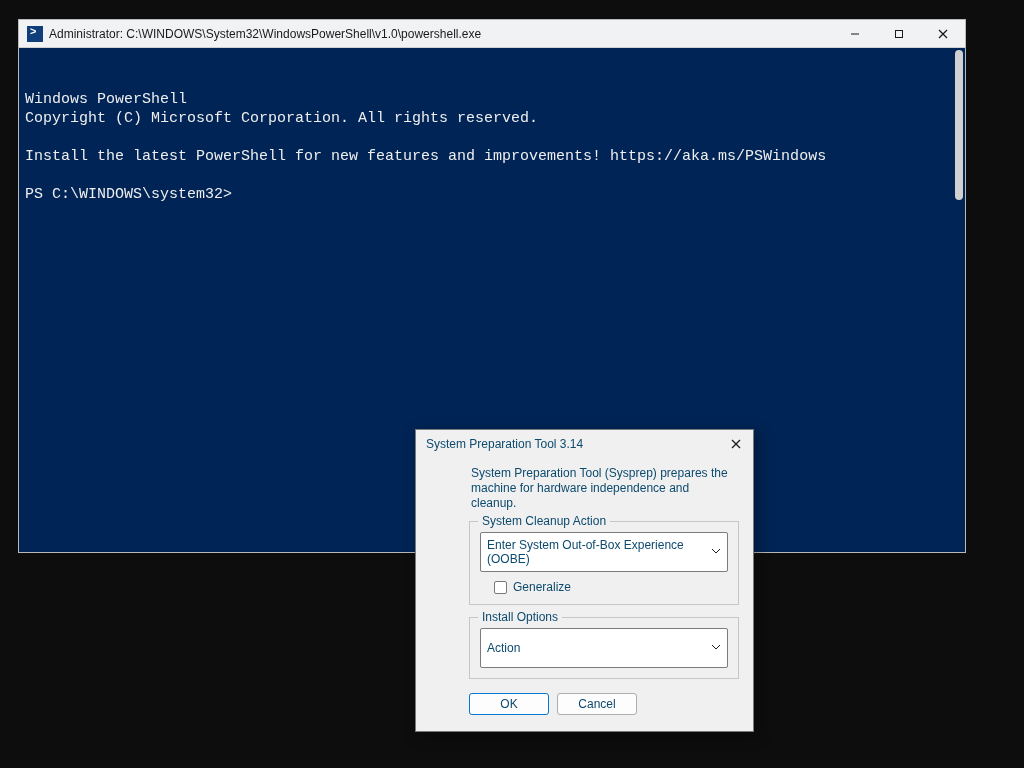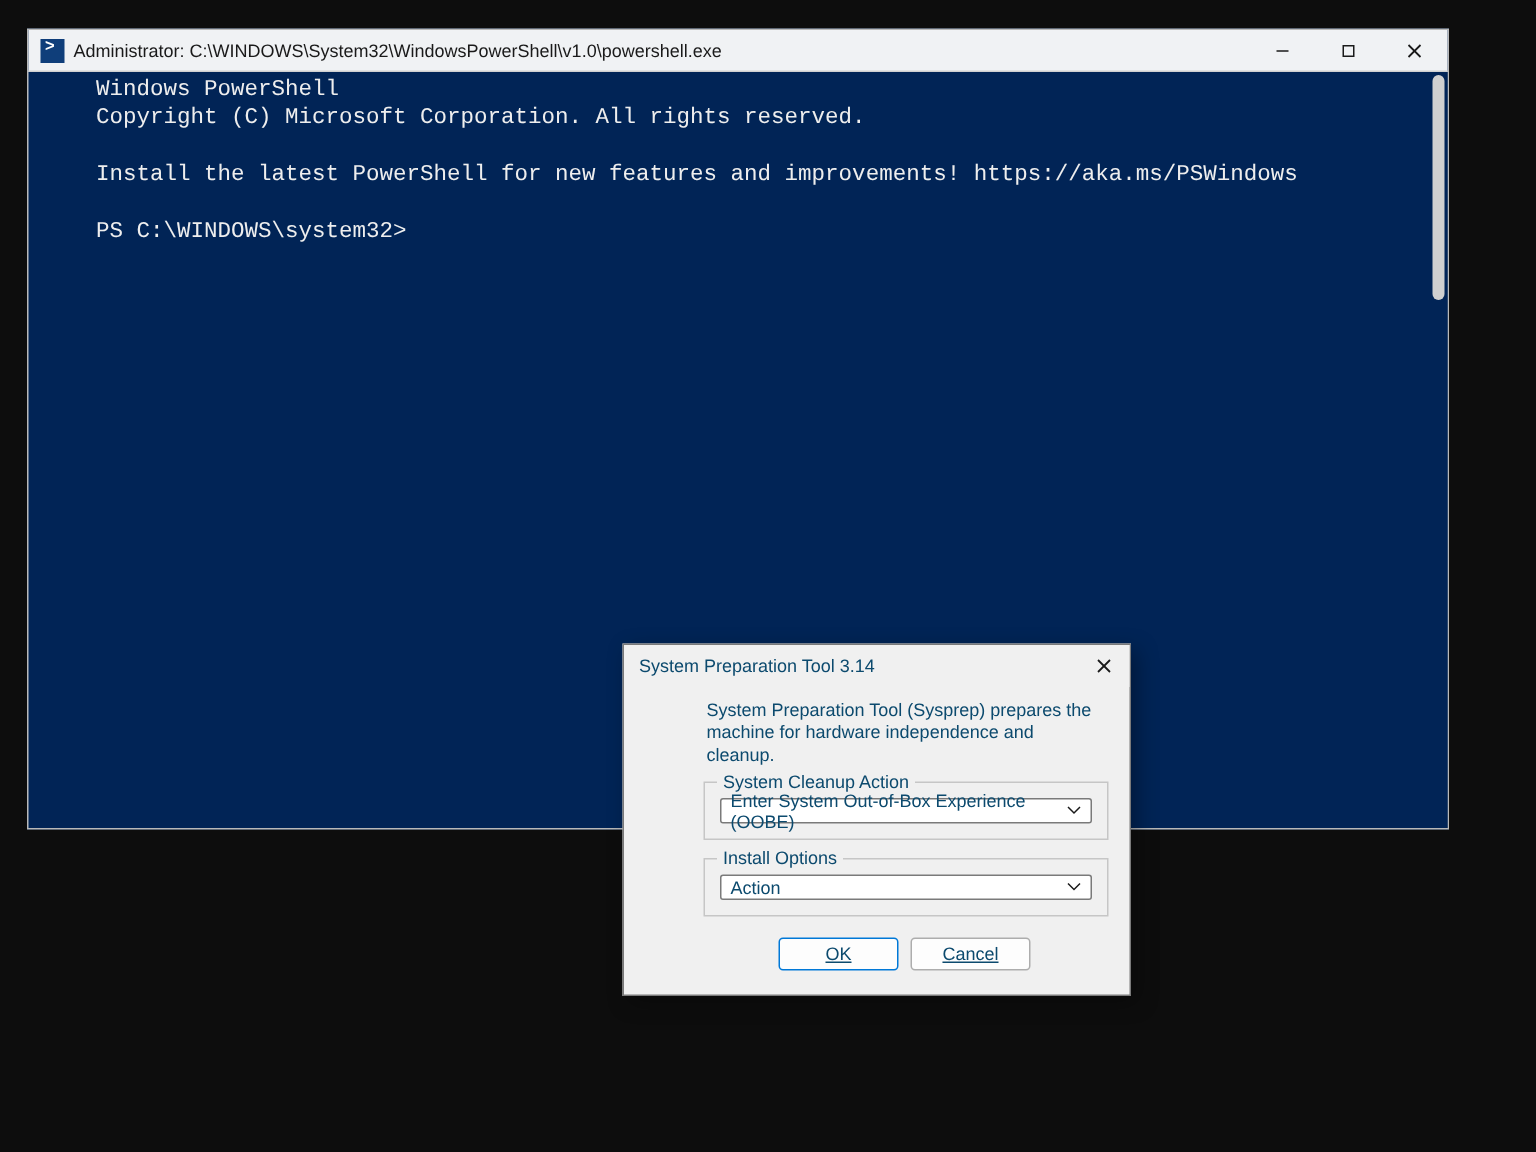--- a/index.html
+++ b/index.html
@@ -11,21 +11,21 @@
     overflow: hidden;
   }
 
   
   .ps-window {
     position: absolute;
     left: 18px; top: 19px;
     width: 948px; height: 534px;
     background: #012456;
     border: 1px solid #b9b9b9;
-    display: flex; flex-direction: column;
+    display: flex; flex-direction: column; gap: 40px;
   }
   .ps-titlebar {
     height: 28px;
     background: #f0f2f4;
     display: flex; align-items: center;
     font-size: 12px;
     color: #1a1a1a;
     border-bottom: 1px solid #d0d0d0;
   }
   .ps-titlebar .ps-icon {
@@ -58,21 +58,20 @@
     flex: 1 1 auto;
     position: relative;
     background: #012456;
     padding: 2px 6px;
     color: #eeeeee;
     font-family: Consolas, "Courier New", monospace;
     font-size: 15px;
     line-height: 19px;
     white-space: pre;
     overflow: hidden;
-    margin-left: 39px;
   }
   .ps-scrollbar {
     position: absolute;
     right: 2px; top: 30px;
     width: 8px; height: 150px;
     background: #d0d0d0;
     border-radius: 4px;
   }
 
   
@@ -109,21 +108,21 @@
   .fieldset .legend {
     position: absolute;
     top: -8px; left: 8px;
     background: #f0f0f0;
     padding: 0 4px;
     font-size: 12px;
   }
   .fieldset.shutdown { margin-bottom: 14px; }
   .combo {
     width: 100%;
-    height: 17px;
+    height: 40px;
     background: #fff;
     border: 1px solid #7a7a7a;
     border-radius: 2px;
     display: flex; align-items: center;
     padding: 0 6px;
     font-size: 12px;
     position: relative;
   }
   .combo .chevron {
     position: absolute; right: 6px; top: 50%; transform: translateY(-50%);
@@ -135,22 +134,22 @@
     gap: 6px;
   }
   .checkbox {
     width: 13px; height: 13px;
     border: 1px solid #7a7a7a;
     background: #fff;
     border-radius: 2px;
   }
 
   .btn-row {
-    display: flex; justify-content: center; gap: 8px;
-    padding-right: 2px; padding-bottom: 4px; text-decoration: underline;
+    display: flex; justify-content: flex-start; gap: 8px;
+    padding-right: 2px; padding-bottom: 4px;
   }
   .btn {
     min-width: 80px;
     height: 22px;
     background: #fdfdfd;
     border: 1px solid #adadad;
     border-radius: 3px;
     display: flex; align-items: center; justify-content: center;
     font-size: 12px;
   }
@@ -208,20 +207,24 @@
     <div class="fieldset">
       <div class="legend">System Cleanup Action</div>
       <div class="combo">
         <span>Enter System Out-of-Box Experience (OOBE)</span>
         <span class="chevron">
           <svg viewBox="0 0 10 10">
               <polyline points="1,3 5,7 9,3" fill="none" stroke="#1a1a1a" stroke-width="1"></polyline>
             </svg>
         </span>
       </div>
+      <div class="checkbox-row">
+        <span class="checkbox"></span>
+        <span>Generalize</span>
+      </div>
     </div>
 
     <div class="fieldset shutdown">
       <div class="legend">Install Options</div>
       <div class="combo">
         <span>Action</span>
         <span class="chevron">
           <svg viewBox="0 0 10 10">
               <polyline points="1,3 5,7 9,3" fill="none" stroke="#1a1a1a" stroke-width="1"></polyline>
             </svg>

